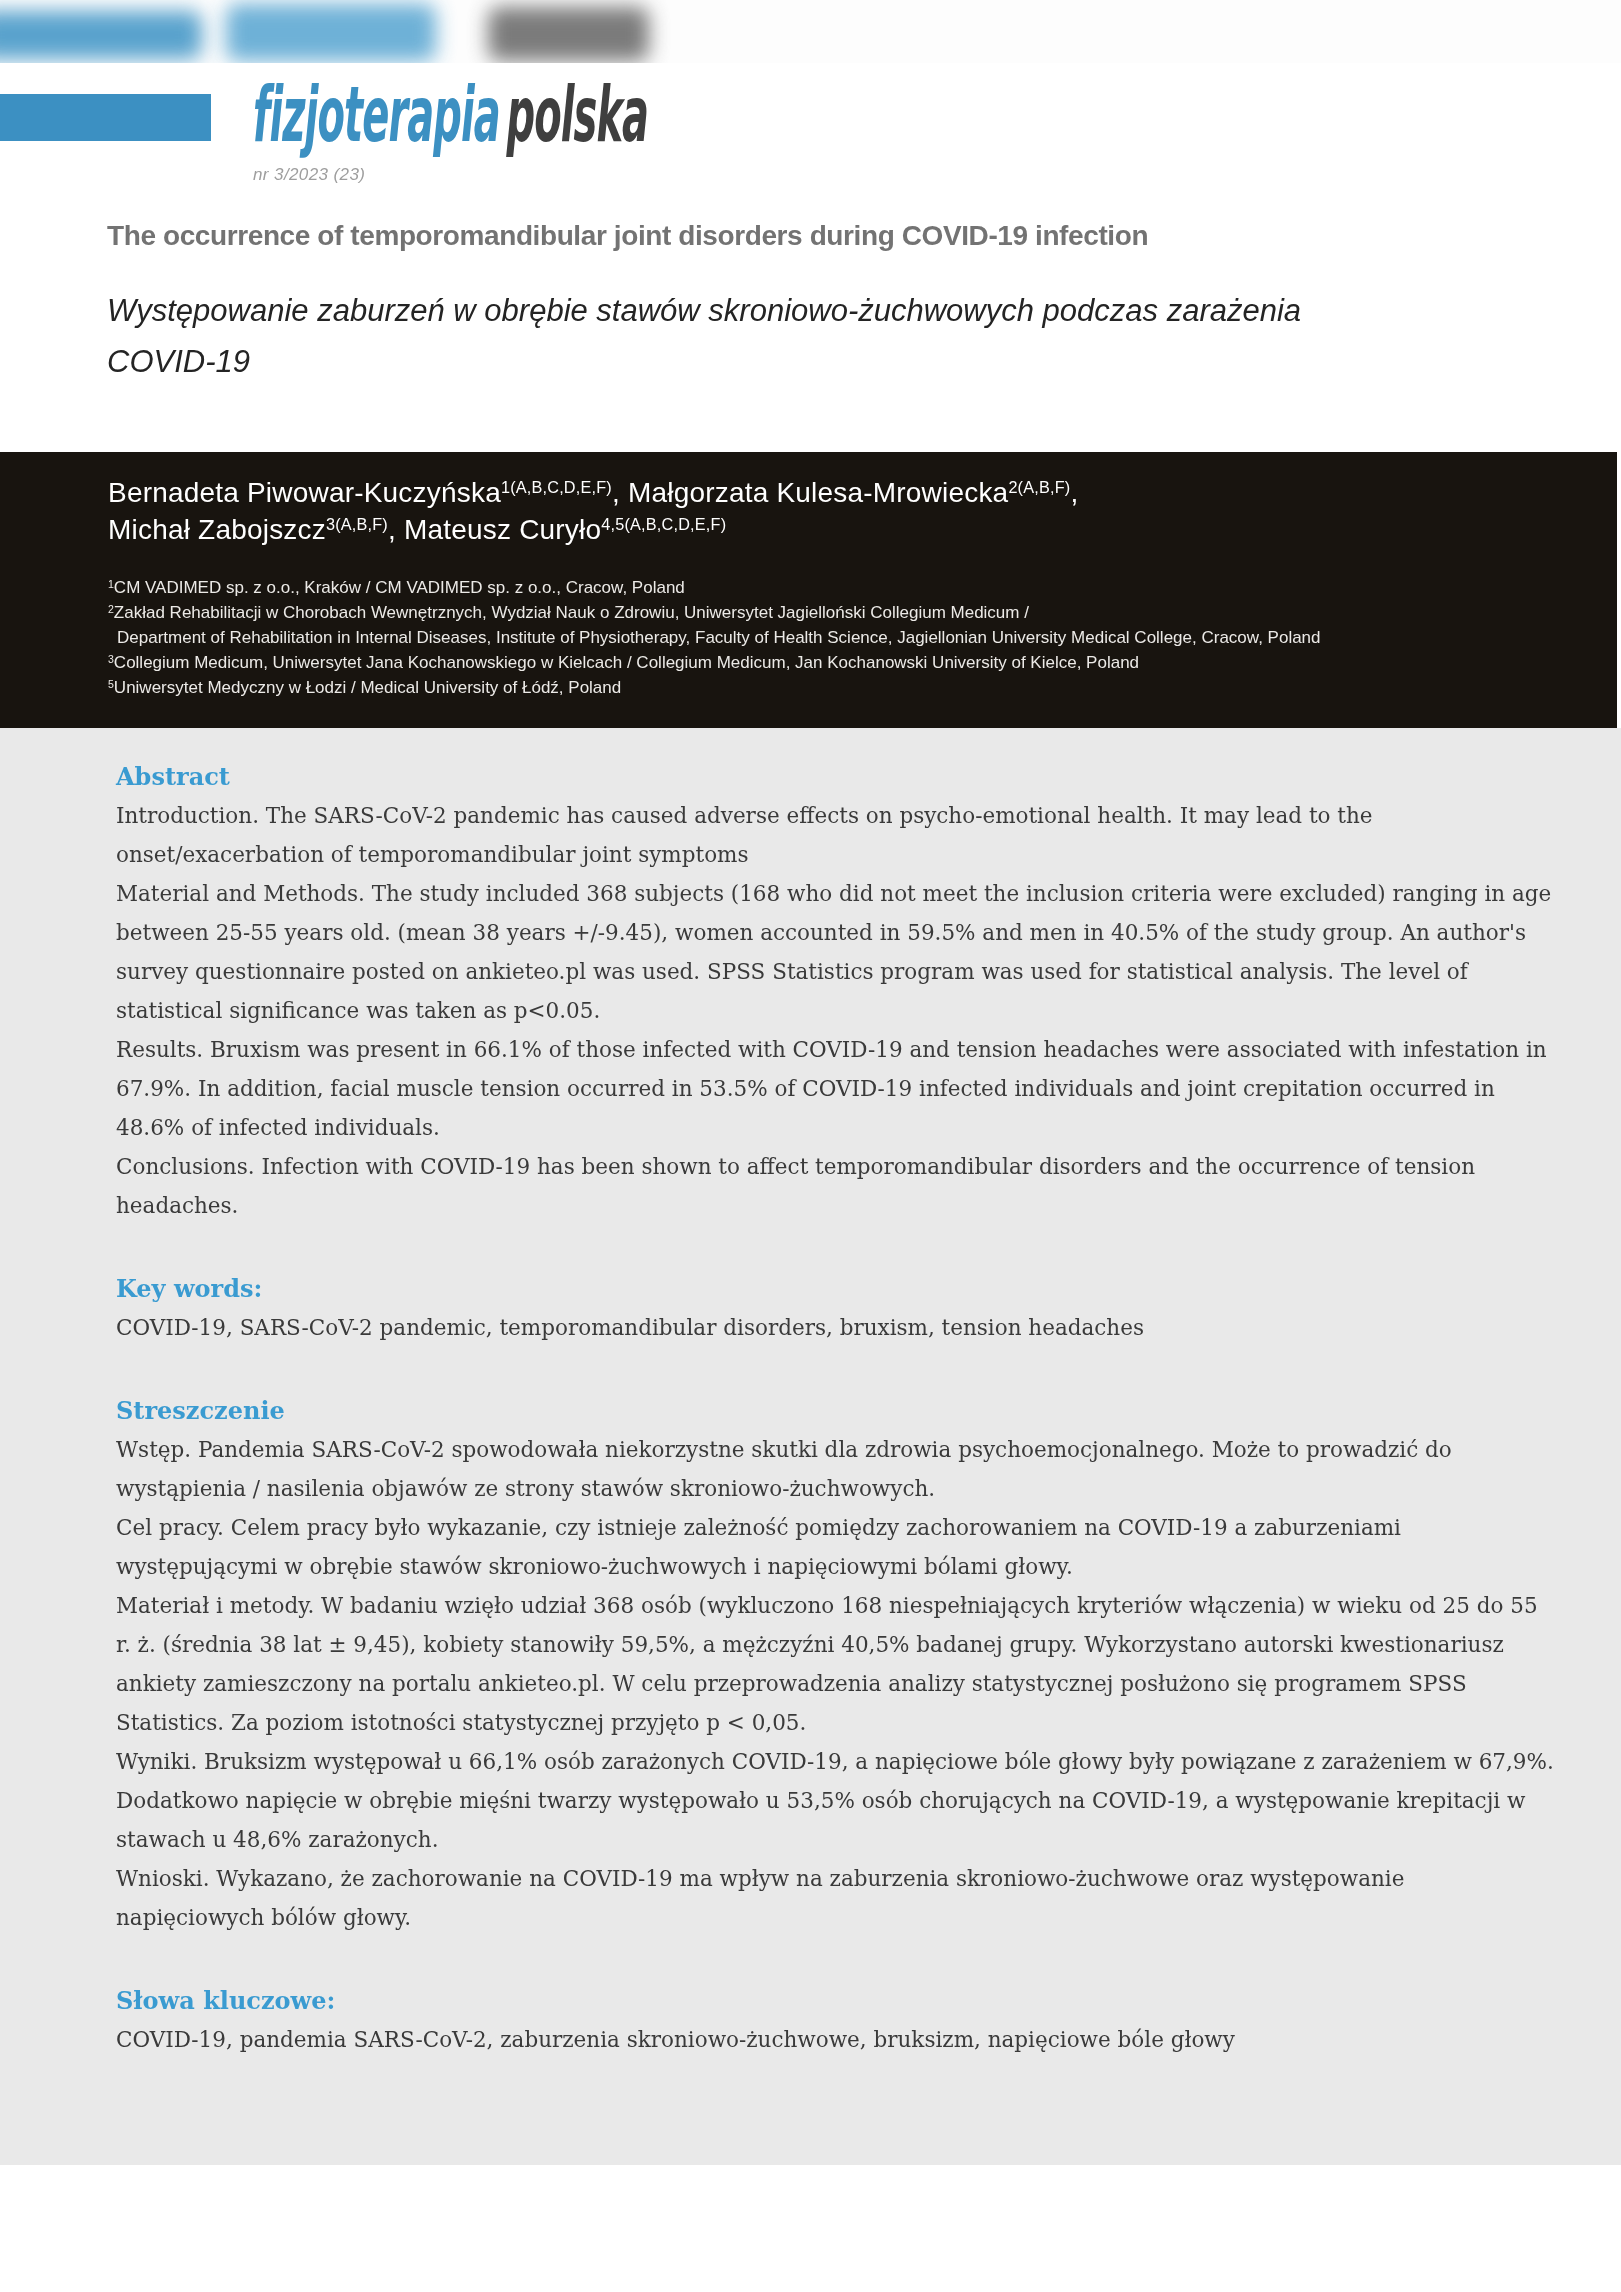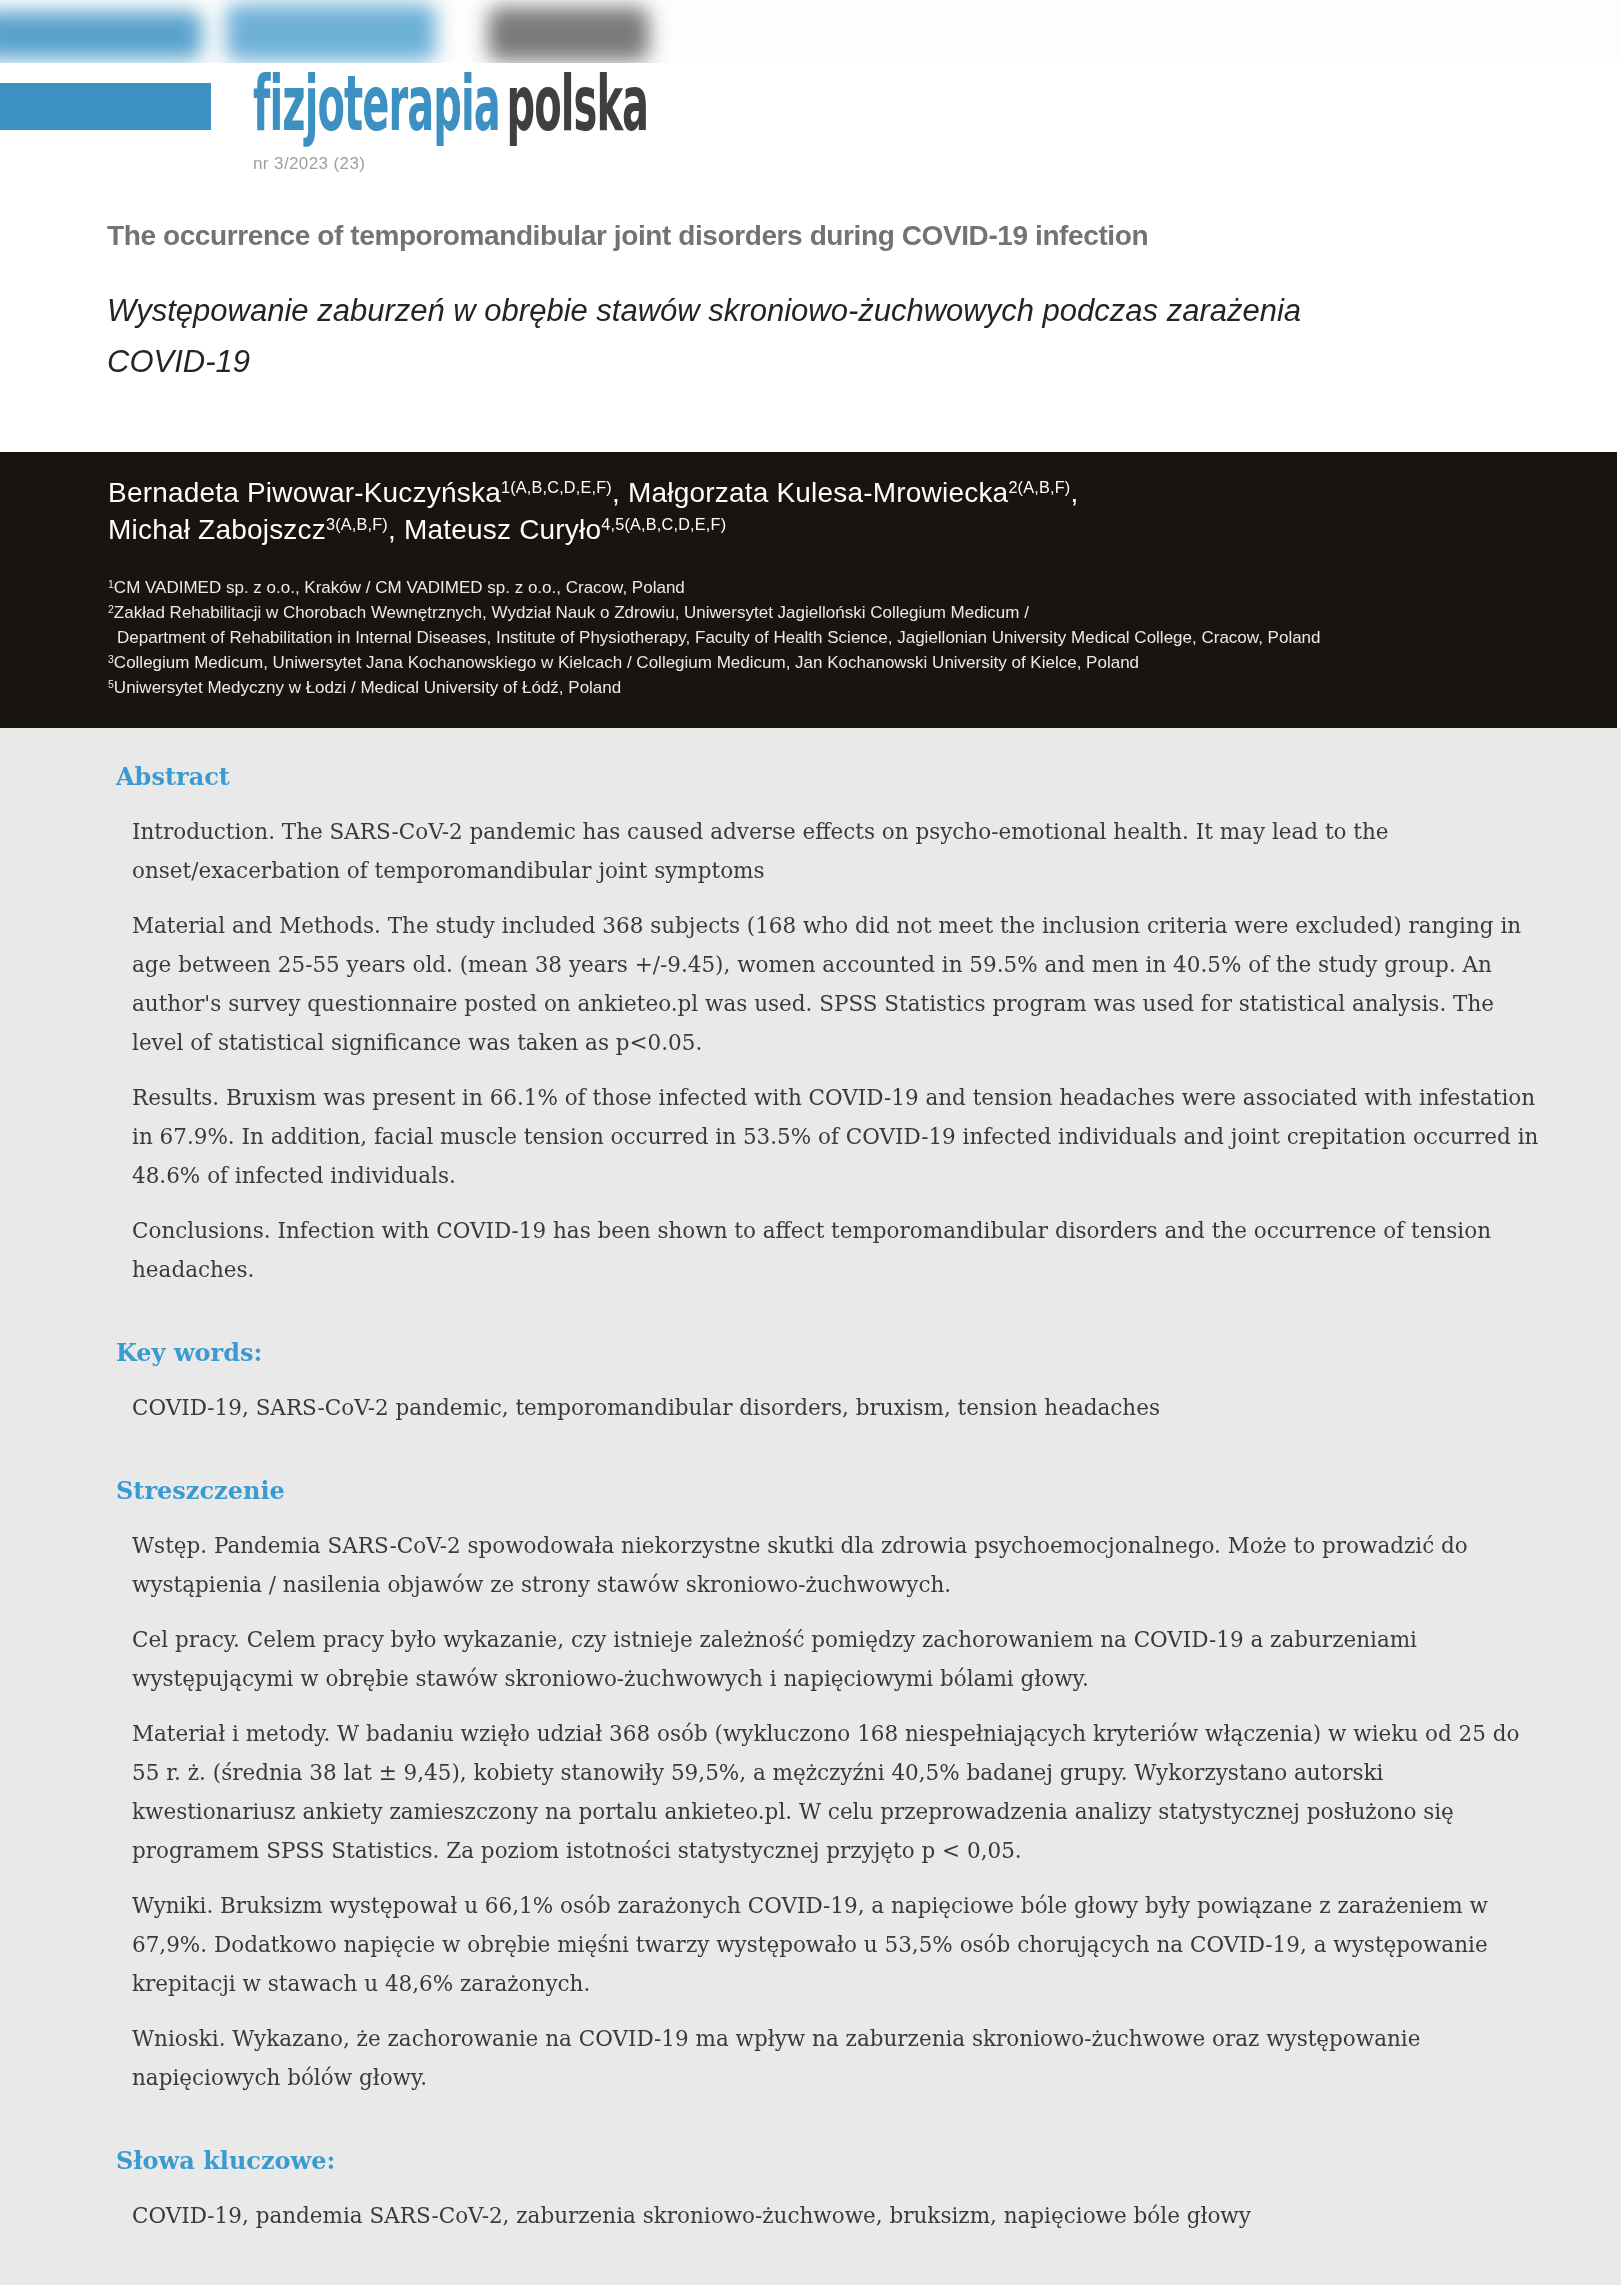--- a/index.html
+++ b/index.html
@@ -15,21 +15,21 @@
   .blur-strip {
     position:absolute; top:0; left:0; width:100%; height:63px;
     background:#fdfdfd; overflow:hidden;
   }
   .blob { position:absolute; filter:blur(9.9px); opacity:.9; border-radius:10.7px; }
   .blob-bar { left:-22.4px; top:10.7px; width:224px; height:48px; background:#4899c8; }
   .blob-fiz { left:226px; top:3.6px;  width:210px; height:57px; background:#5fa9d3; }
   .blob-pol { left:488px; top:7.2px;  width:161px; height:54px; background:#6d6d6d; }
 
   
-  .logo-band { position:absolute; top:63px; left:0; width:100%; height:121px; background:#fff; }
+  .logo-band { position:absolute; top:74px; left:0; width:100%; height:121px; background:#fff;font-style:italic; }
   .blue-bar  { position:absolute; top:19.7px; left:0; width:211px; height:47px; background:#3c90c2; }
   .logo-lockup { position:absolute; left:253px; top:3.6px; }
   .logo-text {
     font-family:"DejaVu Sans", sans-serif; font-weight:bold;
     font-size:77px; line-height:73px; letter-spacing:-1.8px;
     transform:scaleX(0.52); transform-origin:0 0; white-space:nowrap;
   }
   .logo-fiz { color:#3c90c2; }
   .logo-pol { color:#3f3f3f; margin-left:12.5px; }
   .issue { margin-top:14px; font-size:17px; color:#9e9e9e; letter-spacing:0.4px; }
@@ -69,21 +69,21 @@
     background:#e9e9e9; box-sizing:border-box;
     padding:29px 63px 34px 116px;
     font-family:"DejaVu Serif", serif;
     font-size:21.5px; line-height:39px; color:#3a3a3a;
   }
   .abstract-panel h3 {
     margin:0; font-family:"DejaVu Serif", serif; font-weight:bold;
     font-size:24px; line-height:39px; color:#3a9bd1;
   }
   .abstract-panel h3.gap { margin-top:44px; }
-  .abstract-panel p { margin:16px; }
+  .abstract-panel p { margin:0; }
 </style>
 </head>
 <body>
 
 <div class="blur-strip">
   <div class="blob blob-bar"></div>
   <div class="blob blob-fiz"></div>
   <div class="blob blob-pol"></div>
 </div>
 

